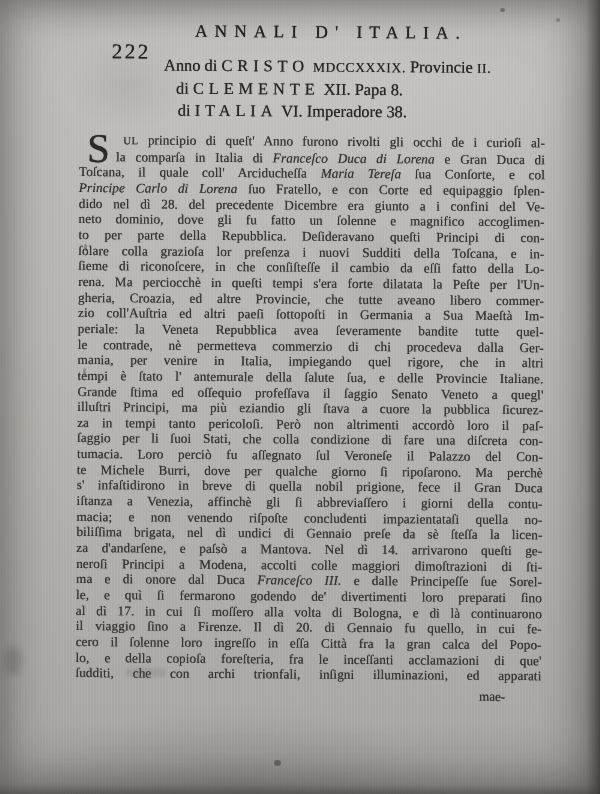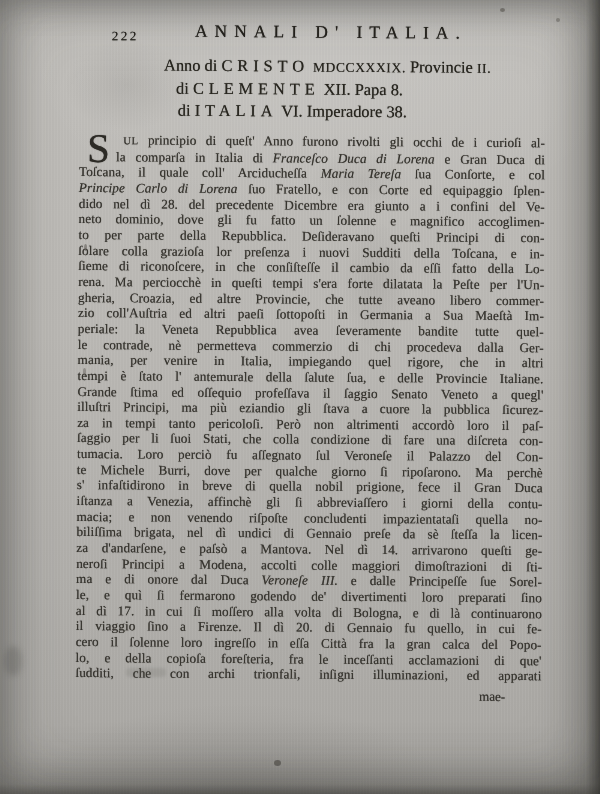--- a/index.html
+++ b/index.html
@@ -32,21 +32,21 @@
   .s3{left:84px;top:244px;width:3px;height:7px;background:rgba(76,72,66,0.45);filter:blur(0.4px);}
   .s4{left:83px;top:368px;width:3px;height:8px;background:rgba(76,72,66,0.38);filter:blur(0.4px);}
   .s5{left:4px;top:646px;width:18px;height:30px;background:rgba(66,64,60,0.22);filter:blur(3px);}
   .s6{left:126px;top:668px;width:40px;height:9px;border-radius:4px;background:rgba(88,86,80,0.16);filter:blur(1.6px);}
   .s7{left:556px;top:18px;width:4px;height:4px;background:rgba(66,62,56,0.35);filter:blur(0.5px);}
 
   .content{position:absolute;left:80px;top:20px;width:466px;height:760px;
     transform:rotate(0.4deg);transform-origin:0 0;color:#35332e;}
 
   .run-head{position:absolute;top:0;left:0;right:0;height:30px;color:#26241f;}
-  .page-num{position:absolute;left:32px;top:8px;font-size:13px;letter-spacing:2.5px;
+  .page-num{position:absolute;left:32px;top:19px;font-size:21px;letter-spacing:2.5px;
     text-shadow:0 0 0.7px rgba(44,42,38,0.85);}
   .run-title{display:block;text-align:center;padding-left:36px;font-size:17.5px;
     letter-spacing:0.40em;white-space:nowrap;text-shadow:0 0 0.8px rgba(40,38,34,0.9);}
 
   .heading{position:absolute;top:34px;left:0;right:0;color:#28261f;}
   .h-line{text-align:center;font-size:16.4px;line-height:22px;white-space:nowrap;
     text-shadow:0 0 0.7px rgba(44,42,38,0.85);}
   .h-line.h1{padding-left:30px;}
   .h-line.h2{padding-right:46px;}
   .h-line.h3{padding-right:40px;}
@@ -107,21 +107,21 @@
           <div class="bline"><span>za in tempi tanto pericoloſi. Però non altrimenti accordò loro il paſ-</span></div>
           <div class="bline"><span>ſaggio per li ſuoi Stati, che colla condizione di fare una diſcreta con-</span></div>
           <div class="bline"><span>tumacia. Loro perciò fu aſſegnato ſul Veroneſe il Palazzo del Con-</span></div>
           <div class="bline"><span>te Michele Burri, dove per qualche giorno ſi ripoſarono. Ma perchè</span></div>
           <div class="bline"><span>s' infaſtidirono in breve di quella nobil prigione, fece il Gran Duca</span></div>
           <div class="bline"><span>iſtanza a Venezia, affinchè gli ſi abbreviaſſero i giorni della contu-</span></div>
           <div class="bline"><span>macia; e non venendo riſpoſte concludenti impazientataſi quella no-</span></div>
           <div class="bline"><span>biliſſima brigata, nel dì undici di Gennaio preſe da sè ſteſſa la licen-</span></div>
           <div class="bline"><span>za d'andarſene, e paſsò a Mantova. Nel dì 14. arrivarono queſti ge-</span></div>
           <div class="bline"><span>neroſi Principi a Modena, accolti colle maggiori dimoſtrazioni di ſti-</span></div>
-          <div class="bline"><span>ma e di onore dal Duca </span><span class="it">Veroneſe III.</span><span> e dalle Principeſſe ſue Sorel-</span></div>
+          <div class="bline"><span>ma e di onore dal Duca </span><span class="it">Franceſco III.</span><span> e dalle Principeſſe ſue Sorel-</span></div>
           <div class="bline"><span>le, e quì ſi fermarono godendo de' divertimenti loro preparati ſino</span></div>
           <div class="bline"><span>al dì 17. in cui ſi moſſero alla volta di Bologna, e di là continuarono</span></div>
           <div class="bline"><span>il viaggio ſino a Firenze. Il dì 20. di Gennaio fu quello, in cui fe-</span></div>
           <div class="bline"><span>cero il ſolenne loro ingreſſo in eſſa Città fra la gran calca del Popo-</span></div>
           <div class="bline"><span>lo, e della copioſa foreſteria, fra le inceſſanti acclamazioni di que'</span></div>
           <div class="bline"><span>ſudditi, che con archi trionfali, inſigni illuminazioni, ed apparati</span></div>
         </div>
       <div class="catchword">mae-</div>
     </div>
 

